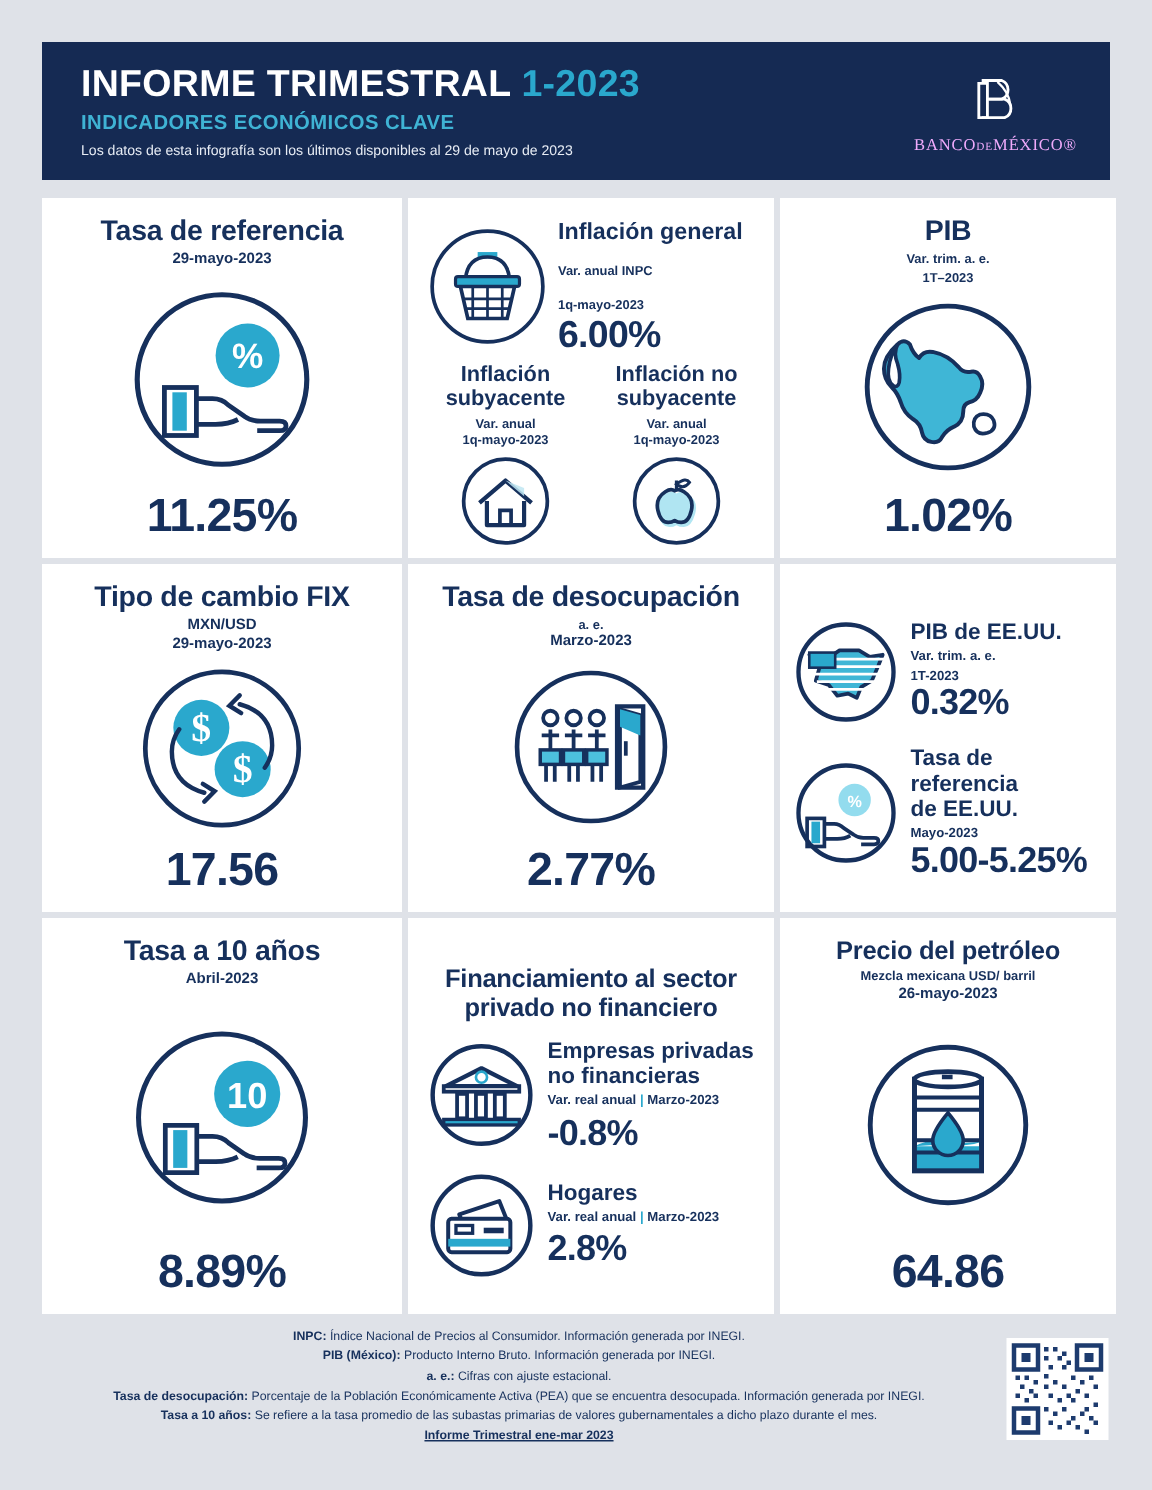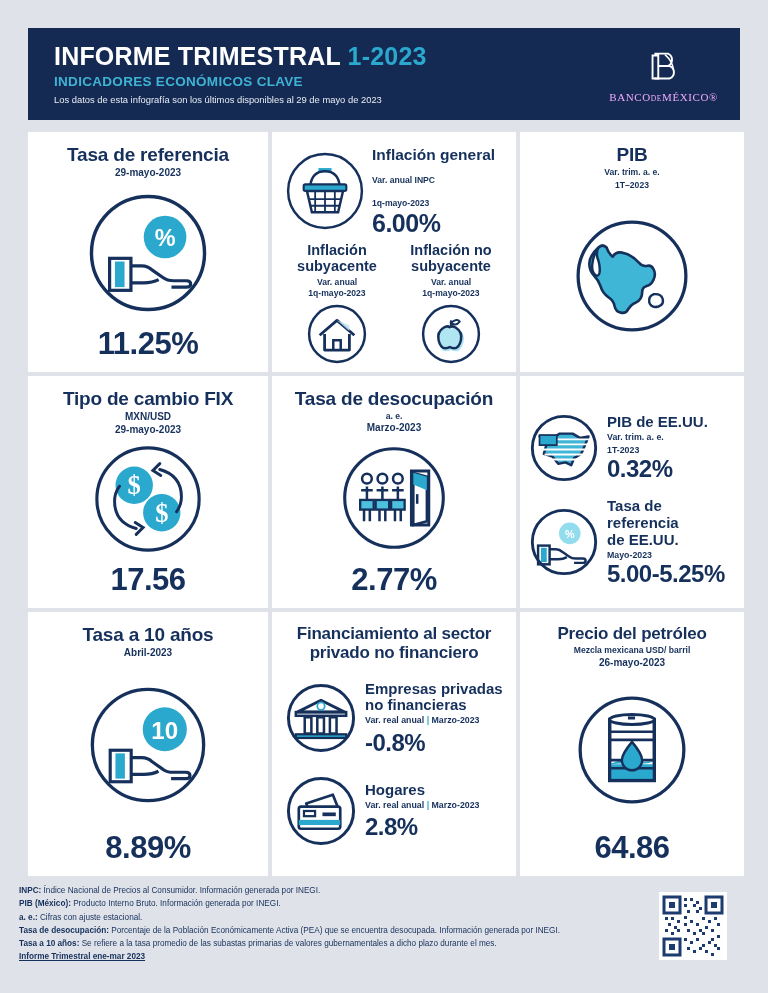--- a/index.html
+++ b/index.html
@@ -88,21 +88,21 @@
   
   .stack { display:flex; align-items:center; gap:7px; width:100%; }
   .stack-txt { display:flex; flex-direction:column; align-items:flex-start; }
   .st-h { font-size:15px; font-weight:bold; color:#16305c; line-height:1.13; }
   .st-s { font-size:8.8px; font-weight:bold; color:#16305c; line-height:1.3; margin-top:1px; }
   .st-s .bar { color:#2aa8cd; font-weight:bold; }
   .st-v { font-size:24px; font-weight:bold; color:#16305c; letter-spacing:-.5px; line-height:1.05; margin-top:0px;}
 
   
   .footer {
-    position: absolute; left: 15px; top: 884px; width: 712px; height: 86px;
+    position: absolute; left: 27px; top: 884px; width: 712px; height: 86px; text-align: center;
   }
   .notes { position:absolute; left:4px; top:0; width: 630px; }
   .note { font-size: 8.2px; color: #16305c; line-height: 1.62; white-space: nowrap; }
   .note b { font-weight: bold; }
   .note.link { font-weight: bold; text-decoration: underline; }
   .qr { position:absolute; right: 0px; top: 8px; width: 68px; height: 68px; background:#fff; padding:3px; }
 </style>
 </head>
 <body>
 
@@ -198,20 +198,21 @@
       <div class="c-sub tiny">Var. trim. a. e.</div>
       <div class="c-sub tiny">1T–2023</div>
       <div class="spacer"></div>
       <svg width="122" height="122" viewBox="0 0 120 120">
         <circle cx="60" cy="60" r="53" fill="none" stroke="#16305c" stroke-width="3.2"></circle>
         <path d="M27 32 q4 -4 8 0 q2 6 6 9 q3 -5 9 -4 q10 2 17 10 q3 4 8 3 q4 -1 6 3 q3 5 0 11 q-2 5 -7 6 q-4 1 -4 6 q0 7 -6 10 q-5 2 -8 7 q-2 4 -7 3 q-5 -1 -6 -6 q-1 -6 -6 -9 q-6 -4 -8 -11 q-2 -6 -6 -10 q-5 -5 -5 -12 q0 -8 9 -16 z" fill="#3fb6d6" stroke="#16305c" stroke-width="2.6" stroke-linejoin="round"></path>
         <path d="M27 32 q-3 6 0 13 q2 7 1 12 q-1 4 -4 2 q-4 -3 -3 -11 q1 -9 6 -16 z" fill="#ffffff" stroke="#16305c" stroke-width="2.4"></path>
         <path d="M81 78 q7 -1 9 4 q2 6 -4 8 q-7 2 -9 -4 q-1 -6 4 -8 z" fill="#ffffff" stroke="#16305c" stroke-width="2.4"></path>
       </svg>
       <div class="spacer"></div>
+      <div class="c-val">1.02%</div>
     </div>
 
     <div class="card">
       <div class="c-title">Tipo de cambio FIX</div>
       <div class="c-sub">MXN/USD</div>
       <div class="c-sub" style="margin-top:0">29-mayo-2023</div>
       <div class="spacer"></div>
       <svg width="118" height="118" viewBox="0 0 120 120">
         <circle cx="60" cy="60" r="52" fill="none" stroke="#16305c" stroke-width="3.2"></circle>
         <circle cx="46" cy="46" r="19" fill="#2aa8cd"></circle>
@@ -298,21 +299,21 @@
         <text x="76" y="54" font-family="Liberation Sans, sans-serif" font-size="23" font-weight="bold" fill="#fff" text-anchor="middle">10</text>
         <rect x="24" y="65" width="20" height="30" fill="none" stroke="#16305c" stroke-width="3"></rect>
         <rect x="29" y="68" width="9" height="24" fill="#2aa8cd"></rect>
         <path d="M44 72 h10 q6 0 10 4 l10 7 q4 3 10 3 h12 q4 0 4 3 t-4 3 h-14" fill="none" stroke="#16305c" stroke-width="3" stroke-linejoin="round"></path>
         <path d="M44 88 h12 q8 0 14 -3" fill="none" stroke="#16305c" stroke-width="3"></path>
       </svg>
       <div class="spacer"></div>
       <div class="c-val">8.89%</div>
     </div>
 
-    <div class="card" style="padding-top:12px">
+    <div class="card" style="padding-top:31px">
       <div class="c-title sm" style="white-space:pre-line">Financiamiento al sector
 privado no financiero</div>
       <div class="spacer"></div>
       <div class="stack" style="padding-left:4px">
         <svg width="74" height="74" viewBox="0 0 100 100" style="flex:0 0 auto">
           <circle cx="50" cy="50" r="44" fill="none" stroke="#16305c" stroke-width="4"></circle>
           <path d="M18 42 l32 -16 l32 16 z" fill="none" stroke="#16305c" stroke-width="4" stroke-linejoin="round"></path>
           <circle cx="50" cy="34" r="5" fill="none" stroke="#2aa8cd" stroke-width="2.4"></circle>
           <rect x="16" y="42" width="68" height="5" fill="none" stroke="#16305c" stroke-width="3.4"></rect>
           <rect x="28" y="49" width="9" height="22" fill="none" stroke="#16305c" stroke-width="3.4"></rect>

